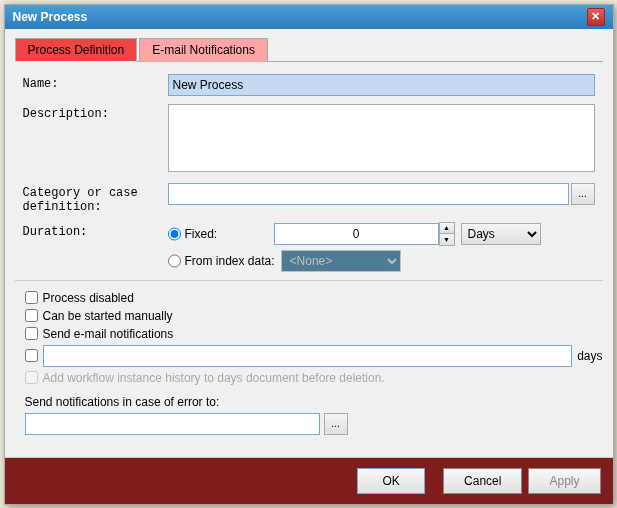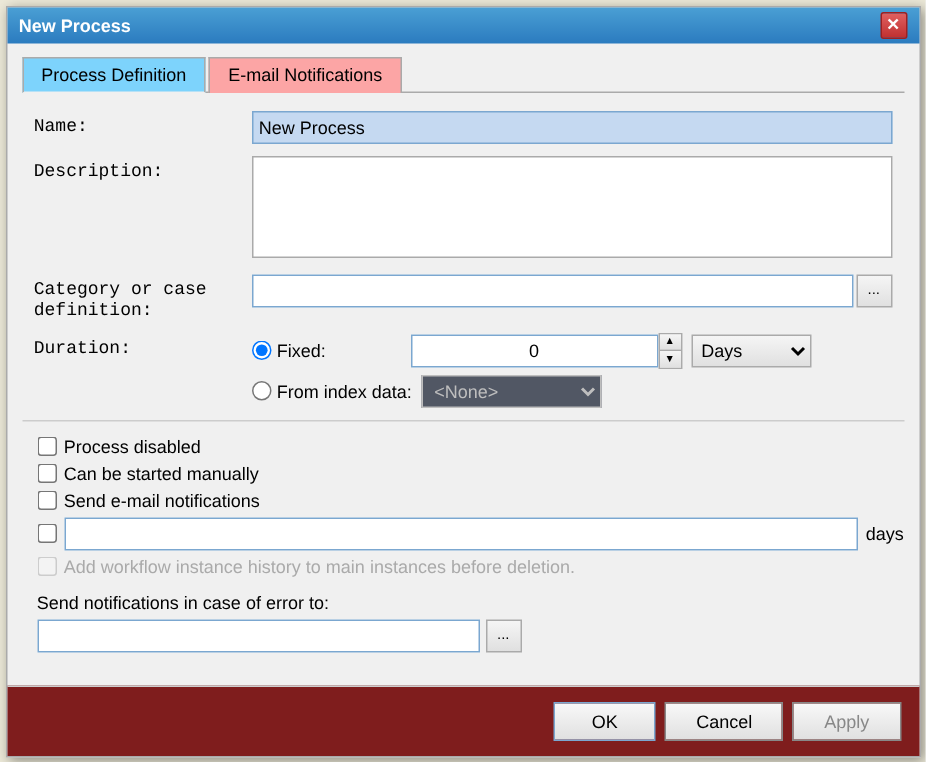--- a/index.html
+++ b/index.html
@@ -59,21 +59,21 @@
       border: 1px solid #aaa;
       border-bottom: none;
       background: #fca5a5;
       margin-right: 2px;
       cursor: pointer;
       font-size: 12px;
       position: relative;
       top: 1px;
     }
     .tab.active {
-      background: #7dd3fc;
+      background: #ef4444;
       border-bottom: 1px solid #f0f0f0;
       z-index: 1;
     }
     .form-area {
       padding: 0 8px;
     }
     .form-row {
       display: flex;
       align-items: flex-start;
       margin-bottom: 8px;
@@ -138,21 +138,20 @@
       flex-direction: column;
       gap: 4px;
     }
     .duration-row {
       display: flex;
       align-items: center;
       gap: 6px;
     }
     .radio-label {
       display: flex;
-      align-items: center;
       gap: 4px;
       min-width: 100px;
     }
     .radio-label input[type="radio"] {
       margin: 0;
     }
     .spinner-wrap {
       display: flex;
       align-items: center;
     }
@@ -197,21 +196,21 @@
       cursor: pointer;
       min-width: 80px;
     }
     select:disabled {
       color: #aaa;
     }
     .from-index-input {
       min-width: 120px;
       height: 22px;
       border: 1px solid #aaa;
-      background: #0f172a;
+      background: #0c4a6e;
       font-size: 12px;
       padding: 0 4px;
       color: #888;
     }
     .checkboxes-section {
       margin-top: 10px;
       display: flex;
       flex-direction: column;
       gap: 4px;
       padding-left: 10px;
@@ -281,20 +280,21 @@
       font-size: 12px;
       cursor: pointer;
       min-width: 68px;
       height: 26px;
     }
     .btn.ok-btn {
       border: 1px solid #7ba7d0;
     }
     .btn.cancel-btn {
       border: 1px solid #888;
+      margin-left: 12px;
     }
     .btn.apply-btn {
       border: 1px solid #888;
       color: #888;
     }
     input.name-input {
       background-color: #c5d9f1;
       color: #000;
       border: 1px solid #7ba7d0;
     }
@@ -398,21 +398,21 @@
         <input type="checkbox" id="cb3" style="">
         <label for="cb3">Send e-mail notifications</label>
       </div>
       <div class="checkbox-row delete-row">
         <input type="checkbox" id="cb4" style="">
         <input type="text" class="days-input" style="">
         <span>days</span>
       </div>
       <div class="checkbox-row disabled">
         <input type="checkbox" id="cb5" disabled="" style="">
-        <label for="cb5" style="color:#aaa;">Add workflow instance history to main instances before deletion.</label>
+        <label for="cb5" style="color:#aaa;">Add workflow instance history to days document before deletion.</label>
       </div>
     </div>
 
     <div class="notifications-section">
       <div class="notifications-label">Send notifications in case of error to:</div>
       <div class="notifications-input-row">
         <input type="text" class="notifications-input" style="">
         <button class="browse-btn">...</button>
       </div>
     </div>

